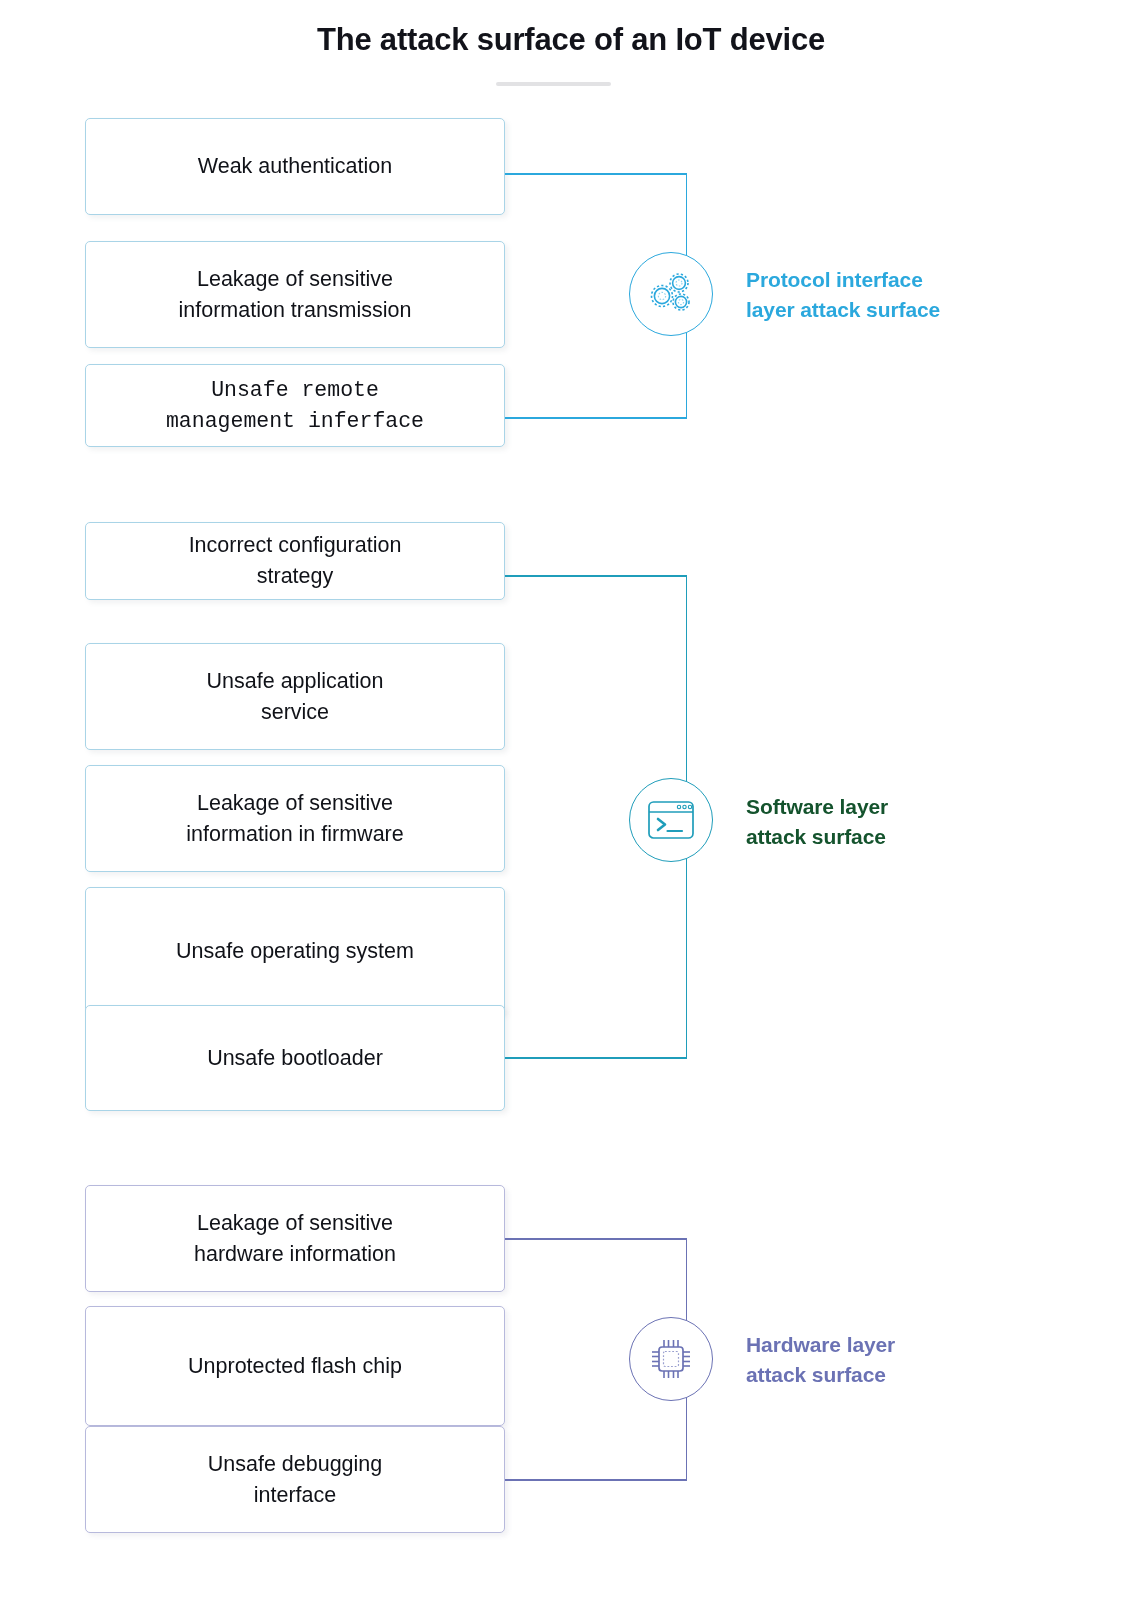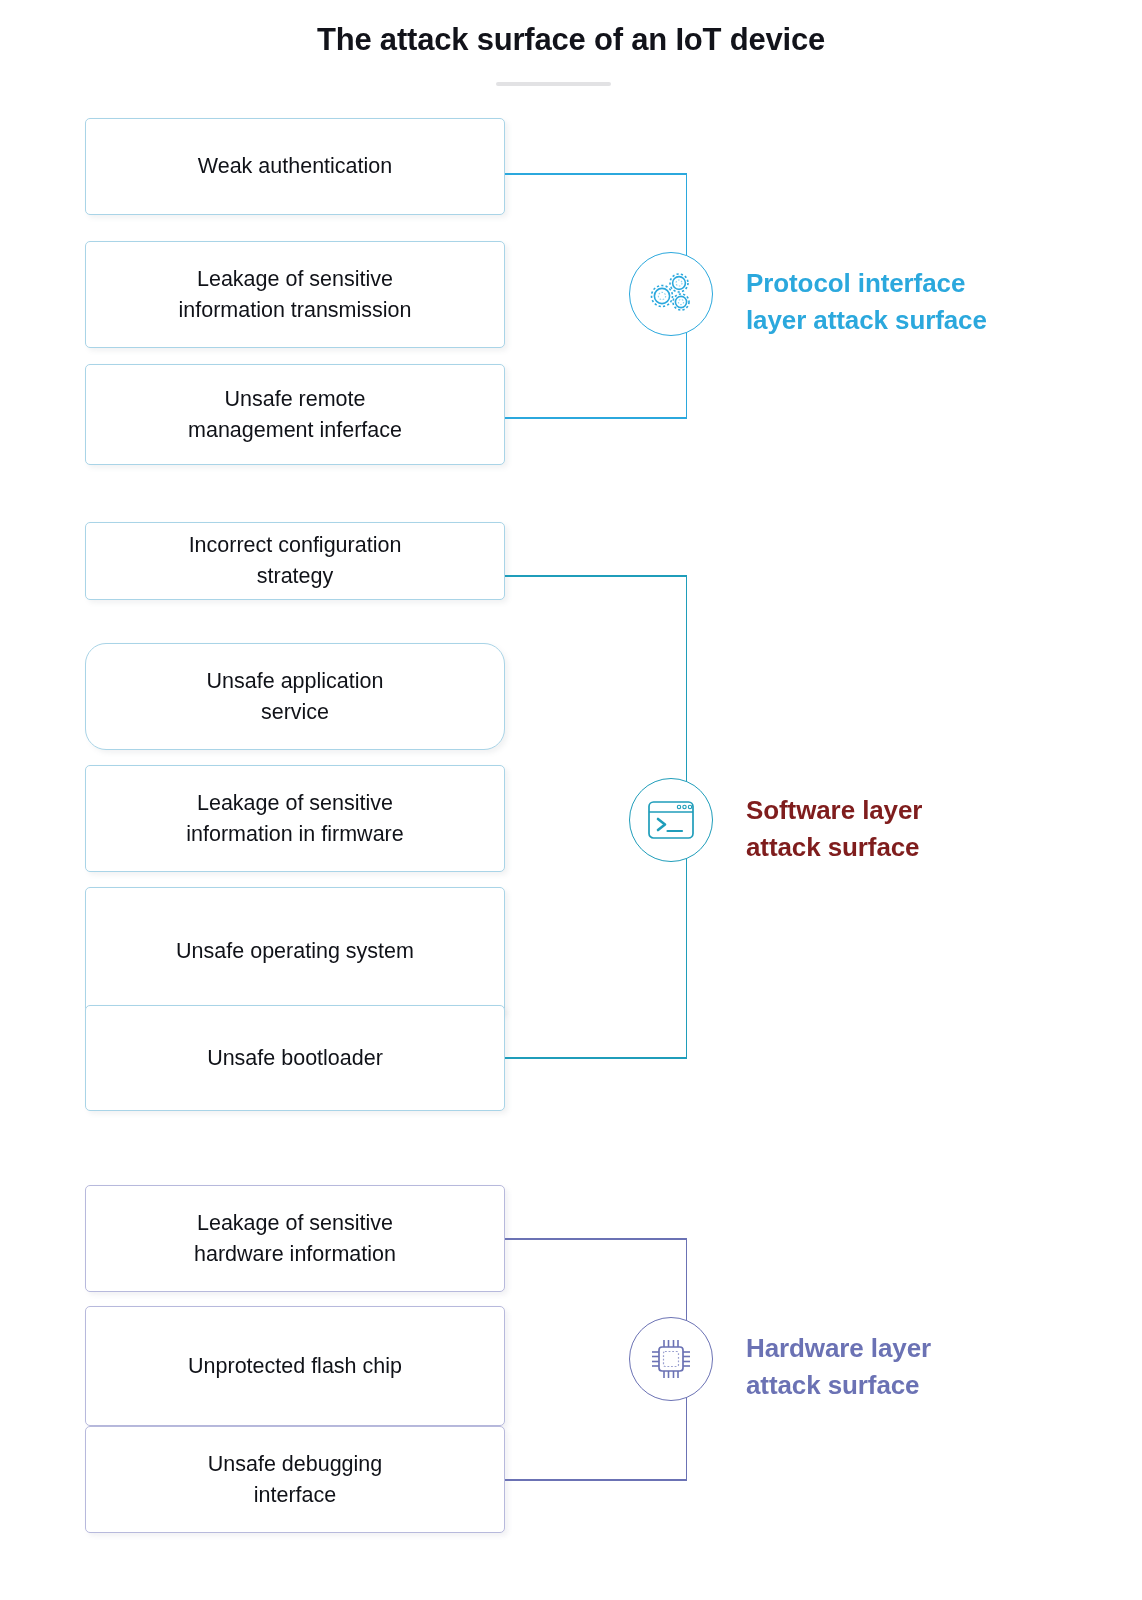--- a/index.html
+++ b/index.html
@@ -93,46 +93,46 @@
     justify-content: center;
     box-sizing: border-box;
   }
   .group-software .icon-circle { border-color: #1f9dba; }
   .group-hardware .icon-circle { border-color: #6b72b4; }
   .icon-circle svg { display: block; }
 
   
   .layer-label {
     position: absolute;
-    font-size: 26px;
+    font-size: 21px;
     font-weight: bold;
     line-height: 1.42;
     color: #2ba8dd;
     white-space: pre-line;
     letter-spacing: -0.1px;
   }
-  .group-software .layer-label { color: #7f1d1d; }
+  .group-software .layer-label { color: #14532d; }
   .group-hardware .layer-label { color: #6b72b4; }
 </style>
 </head>
 <body>
 
 <div class="title">The attack surface of an IoT device</div>
 <div class="title-rule"></div>
 
 <div class="group group-protocol">
 
   <div class="box" style="top:118px; height:97px;">
     <span class="box-label" style="white-space: pre-line;">Weak authentication</span>
   </div>
   <div class="box" style="top:241px; height:107px;">
     <span class="box-label" style="white-space: pre-line;">Leakage of sensitive
 information transmission</span>
   </div>
-  <div class="box" style="top:364px; height:101px;">
+  <div class="box" style="top:364px; height:83px;font-family:Liberation Mono, monospace;">
     <span class="box-label" style="white-space: pre-line;">Unsafe remote
 management inferface</span>
   </div>
 
   <div class="conn conn-h" style="left:505px; top:173px; width:182px;"></div>
   <div class="conn conn-v" style="left:685.5px; top:173px; height:245px;"></div>
   <div class="conn conn-h" style="left:505px; top:417px; width:182px;"></div>
 
   <div class="icon-circle" style="left:629px; top:252px;">
     <svg width="52" height="52" viewBox="0 0 52 52" fill="none" stroke="#2ba8dd" stroke-width="1.5">
@@ -160,21 +160,21 @@
   <div class="layer-label" style="left: 746px; top: 265px; white-space: pre-line;">Protocol interface
 layer attack surface</div>
 </div>
 
 <div class="group group-software">
 
   <div class="box" style="top:522px; height:78px;">
     <span class="box-label" style="white-space: pre-line;">Incorrect configuration
 strategy</span>
   </div>
-  <div class="box" style="top:643px; height:107px;border-radius:21px;">
+  <div class="box" style="top:643px; height:107px;">
     <span class="box-label" style="white-space: pre-line;">Unsafe application
 service</span>
   </div>
   <div class="box" style="top:765px; height:107px;">
     <span class="box-label" style="white-space: pre-line;">Leakage of sensitive
 information in firmware</span>
   </div>
   <div class="box" style="top:887px; height:128px;justify-content:center;">
     <span class="box-label" style="white-space: pre-line;">Unsafe operating system</span>
   </div>

